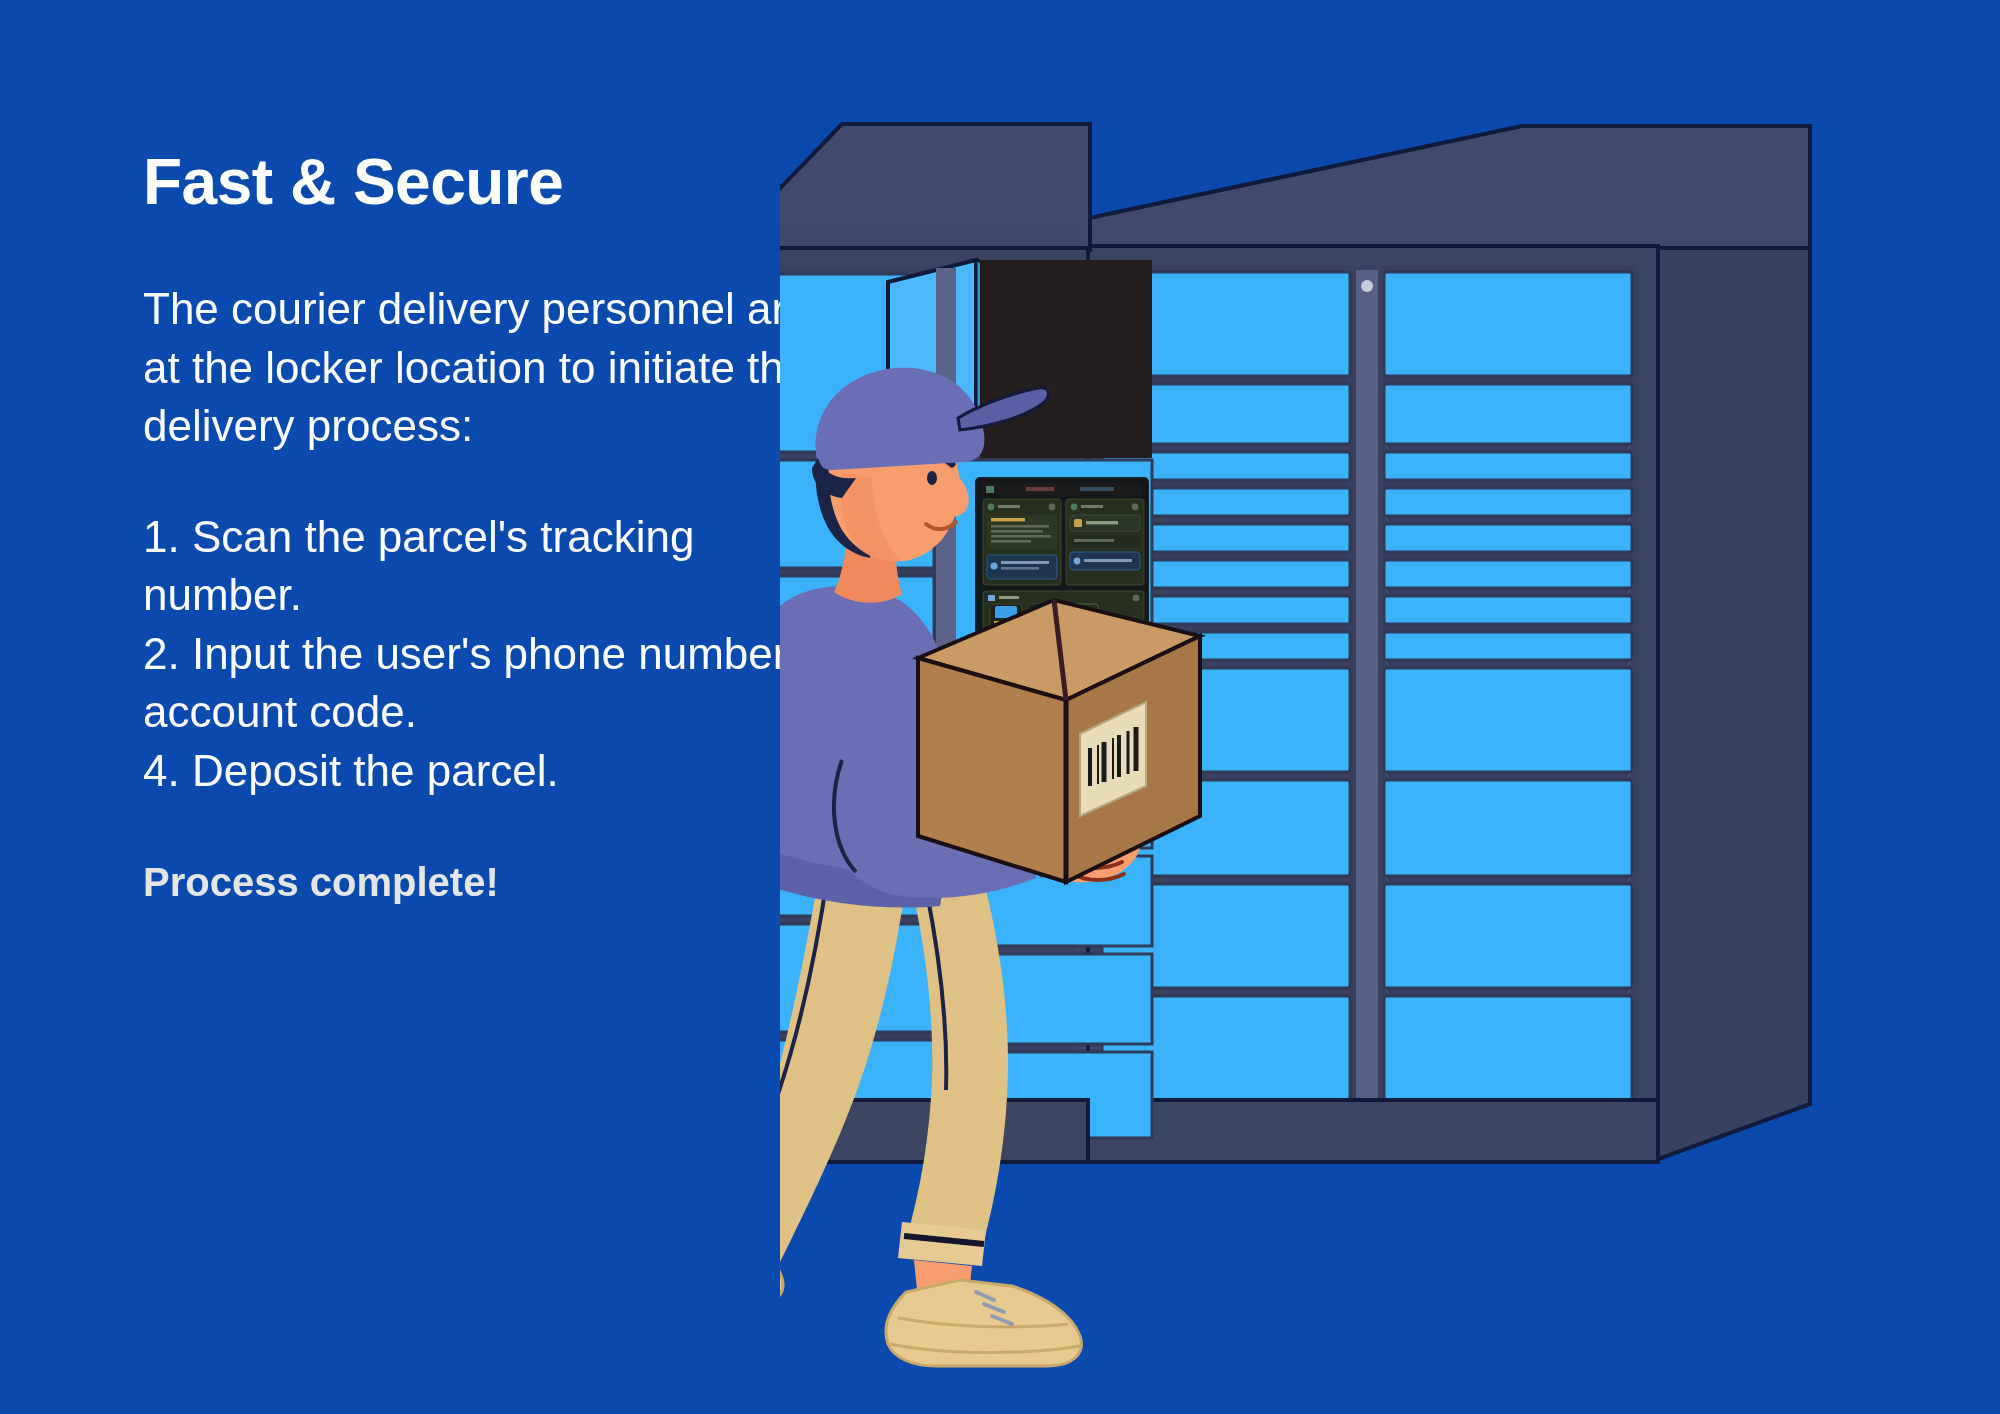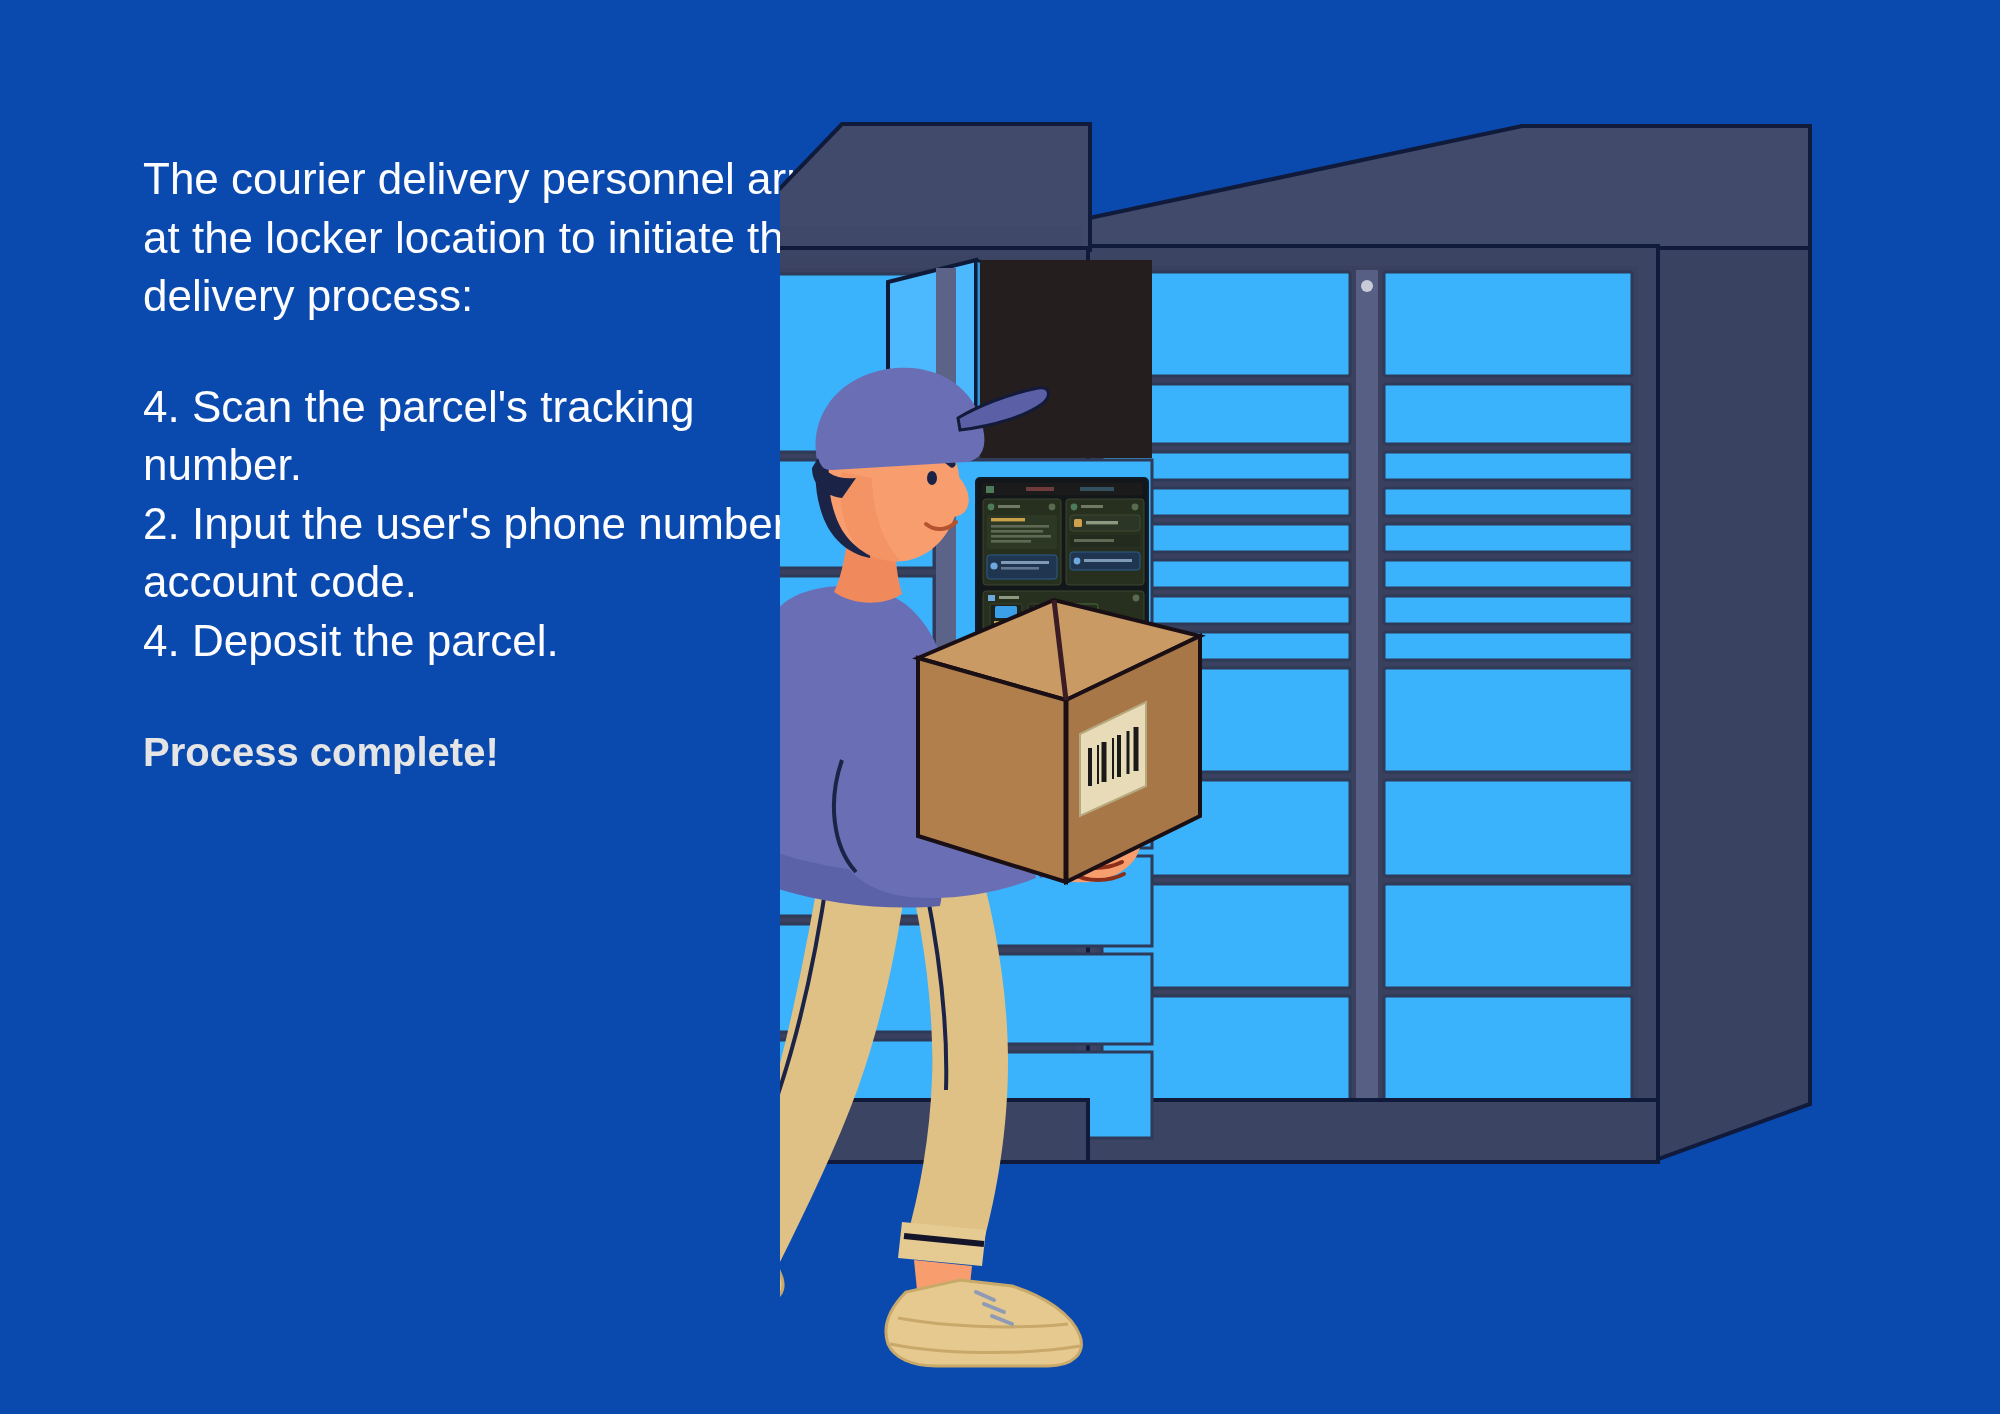--- a/index.html
+++ b/index.html
@@ -36,25 +36,26 @@
   
   .illus{position:absolute;left:780px;top:100px;width:1220px;height:1314px;}
   .illus svg{display:block;}
 </style>
 </head>
 <body>
 
 <div id="stage">
 
   <div class="text-col">
+    <h1 class="headline">Fast &amp; Secure</h1>
 
     <p class="intro">The courier delivery personnel arrive at the locker location to initiate the delivery process:</p>
 
     <ol class="steps">
-      <li>4. Scan the parcel's tracking number.</li>
+      <li>1. Scan the parcel's tracking number.</li>
       <li>2. Input the user's phone number or account code.</li>
       <li>4. Deposit the parcel.</li>
     </ol>
 
     <p class="outro">Process complete!</p>
   </div>
 
   <div class="illus">
   <svg viewBox="0 0 1220 1314" width="1220" height="1314" xmlns="http://www.w3.org/2000/svg">
 

